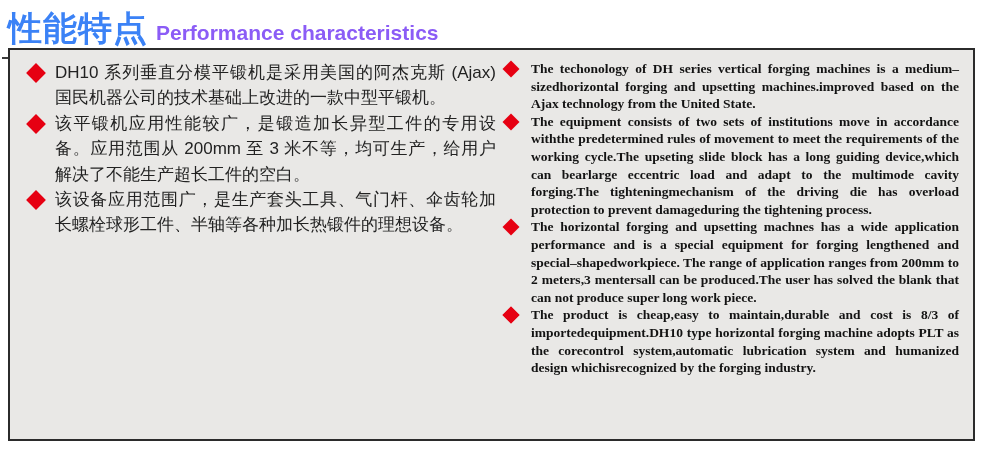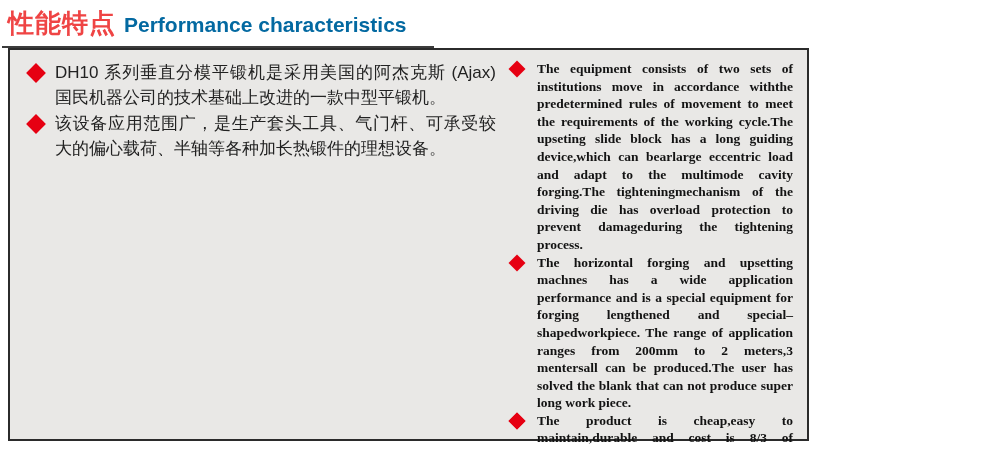--- a/index.html
+++ b/index.html
@@ -16,43 +16,43 @@
     left: 2px; top: 4px;
   }
   .title-wrap {
     display: inline-block;
     width: 432px;
     border-bottom: 2px solid #3c3c3c;
     padding: 2px 0 5px 6px;
     white-space: nowrap;
   }
   .title-zh {
-    font-size: 26px;
+    font-size: 34px;
     font-weight: bold;
-    color: #ef4444;
+    color: #3b82f6;
     letter-spacing: 1px;
     font-family: "Liberation Sans", sans-serif;
   }
   .title-en {
     font-size: 21px;
     font-weight: bold;
-    color: #0369a1;
+    color: #8b5cf6;
     margin-left: 8px;
     font-family: "Liberation Sans", sans-serif;
   }
   
   .panel {
     position: absolute;
     left: 8px; top: 48px;
-    width: 801px; height: 393px;
+    width: 967px; height: 393px;
     border: 2px solid #2b2b2b;
     background: #e9e8e6;
     padding: 10px 14px 14px 16px;
     display: flex;
-    gap: 10px;
+    gap: 4px;
   }
   .col { height: 100%; }
   .col-left  { width: 470px; }
   .col-right { flex: 1; }
 
   .item {
     position: relative;
     text-align: justify;
   }
   .col-left .item {
@@ -97,25 +97,33 @@
 
   <div class="panel">
 
     <div class="col col-left">
       <div class="item">
         <span class="diamond"></span>
         <span>DH10 系列垂直分模平锻机是采用美国的阿杰克斯 (Ajax) 国民机器公司的技术基础上改进的一款中型平锻机。</span>
       </div>
       <div class="item">
         <span class="diamond"></span>
-        <span>该设备应用范围广，是生产套头工具、气门杆、可承受较大的偏心载荷、半轴等各种加长热锻件的理想设备。</span>
+        <span>该平锻机应用性能较广，是锻造加长异型工件的专用设备。应用范围从 200mm 至 3 米不等，均可生产，给用户解决了不能生产超长工件的空白。</span>
+      </div>
+      <div class="item">
+        <span class="diamond"></span>
+        <span>该设备应用范围广，是生产套头工具、气门杆、伞齿轮加长螺栓球形工件、半轴等各种加长热锻件的理想设备。</span>
       </div>
     </div>
 
     <div class="col col-right">
+      <div class="item">
+        <span class="diamond"></span>
+        <span>The techonology of DH series vertical forging machines is a medium–sizedhorizontal forging and upsetting machines.improved based on the Ajax technology from the United State.</span>
+      </div>
       <div class="item">
         <span class="diamond"></span>
         <span>The equipment consists of two sets of institutions move in accordance withthe predetermined rules of movement to meet the requirements of the working cycle.The upseting slide block has a long guiding device,which can bearlarge eccentric load and adapt to the multimode cavity forging.The tighteningmechanism of the driving die has overload protection to prevent damageduring the tightening process.</span>
       </div>
       <div class="item">
         <span class="diamond"></span>
         <span>The horizontal forging and upsetting machnes has a wide application performance and is a special equipment for forging lengthened and special–shapedworkpiece. The range of application ranges from 200mm to 2 meters,3 mentersall can be produced.The user has solved the blank that can not produce super long work piece.</span>
       </div>
       <div class="item">
         <span class="diamond"></span>

